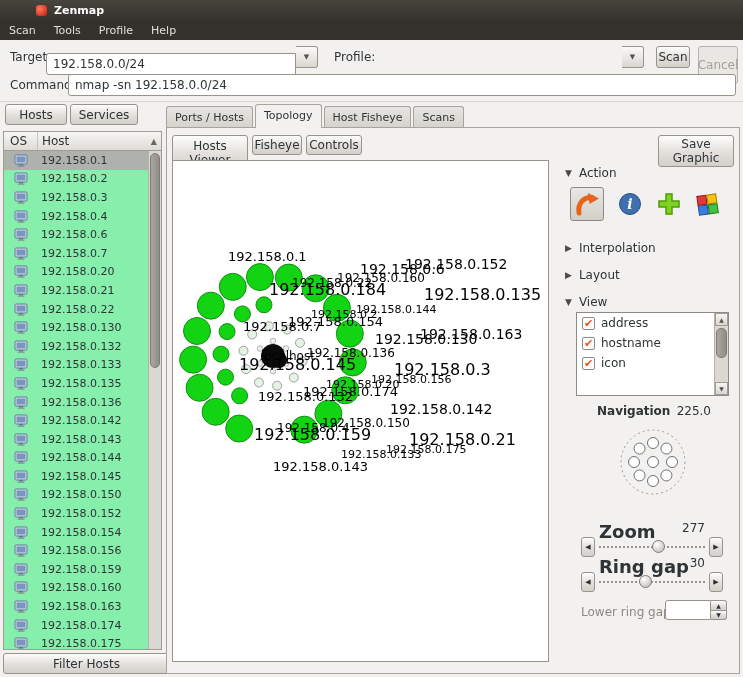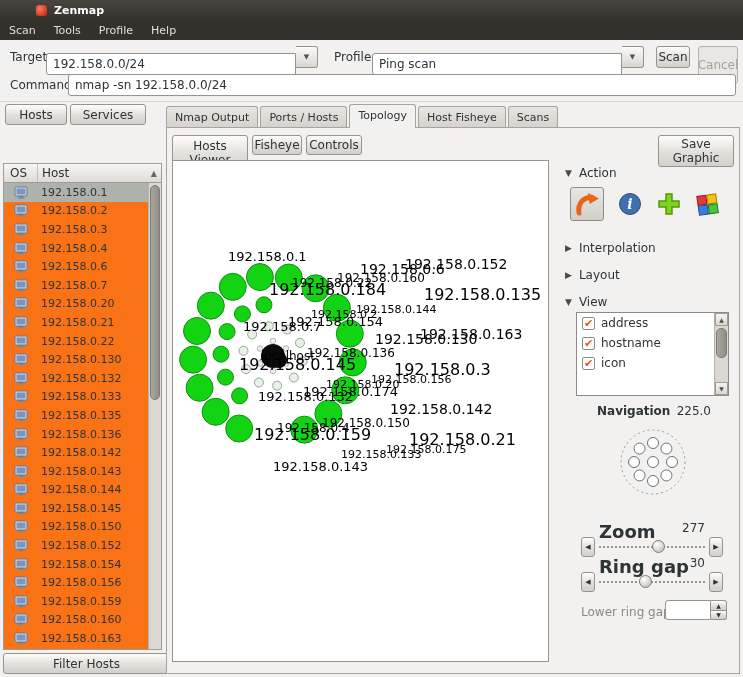--- a/index.html
+++ b/index.html
@@ -29,21 +29,21 @@
   .entry.combo { border-radius:3px 0 0 3px;margin-top:7px; }
   .btn { border:1px solid #98948c; border-radius:3px;
     background:linear-gradient(#fdfdfc,#e2dfda 55%,#d3d0cb); font-size:12px; color:#2e3436;
     display:flex; align-items:center; justify-content:center; font-family:inherit; cursor:default; }
   .abs { position:absolute; }
   .btn.disabled { color:#a5a19a; background:#e9e7e3; border-color:#b6b3ad; }
 
   
   .sidebar { position:absolute; left:3px; top:104px; width:159px; bottom:3px; }
   .host-table { position:absolute; left:0; top:27px; right:0; bottom:24px; border:1px solid #a19d95;
-    background:#f97316; display:flex; flex-direction:column;margin-top:32px; }
+    background:#86efac; display:flex; flex-direction:column; }
   .thead { height:19px; display:flex; background:linear-gradient(#f7f6f4,#dedbd6);
     border-bottom:1px solid #a19d95; flex:0 0 auto; }
   .th { font-size:12px; display:flex; align-items:center; }
   .th.os { width:34px; padding-left:6px; border-right:1px solid #c6c3bd; }
   .th.host { flex:1; padding-left:4px; position:relative; }
   .sort { position:absolute; right:4px; font-size:8px; color:#6b675f; }
   .tbody { flex:1; display:flex; overflow:hidden; }
   .rows { flex:1; }
   .hrow { height:18.6px; display:flex; align-items:center; font-size:11px; }
   .hrow.sel { background:#aeb1ac; }
@@ -125,35 +125,34 @@
     </div>
 
   <div class="toolbar">
     <span class="lbl" style="left:10px;top:10px">Target:</span>
     <input class="entry combo" style="left: 46px; top: 6px; width: 250px;" value="192.158.0.0/24">
     <span class="combo-btn" style="left:296px;top:6px">
         <span>▼</span>
       </span>
 
     <span class="lbl" style="left:334px;top:10px">Profile:</span>
-    <input class="entry combo" style="left: 372px; top: 6px; width: 250px;" value="Ping scan">
     <span class="combo-btn" style="left:622px;top:6px">
         <span>▼</span>
       </span>
 
     <button class="btn abs" style="left:656px;top:6px;width:34px;height:22px">Scan</button>
     <button class="btn abs disabled" style="left:698px;top:6px;width:40px;height:38px">Cancel</button>
 
     <span class="lbl" style="left:10px;top:38px">Command:</span>
     <input class="entry" style="left: 68px; top: 34px; width: 668px;" value="nmap -sn 192.158.0.0/24">
   </div>
 
   <div class="sidebar">
     <button class="btn abs" style="left:2px;top:0;width:62px;height:21px">Hosts</button>
-    <button class="btn abs" style="left:67px;top:0;width:76px;height:21px">Services</button>
+    <button class="btn abs" style="left:67px;top:0;width:68px;height:21px">Services</button>
 
     <div class="host-table">
       <div class="thead">
         <span class="th os">OS</span>
         <span class="th host">
           <span>Host</span>
           <span class="sort">▲</span>
         </span>
       </div>
       <div class="tbody">
@@ -459,21 +458,20 @@
         <div class="vscroll">
           <div class="vthumb"></div>
         </div>
       </div>
     </div>
 
     <button class="btn abs" style="left:0;right:0;bottom:0;height:21px;width:167px">Filter Hosts</button>
   </div>
 
   <div class="tabs" id="tabs">
-      <span class="tab">Nmap Output</span>
       <span class="tab">Ports / Hosts</span>
       <span class="tab active">Topology</span>
       <span class="tab">Host Fisheye</span>
       <span class="tab">Scans</span>
     </div>
 
   <div class="content">
     <button class="btn abs" style="left:5px;top:7px;width:76px;height:36px">Hosts Viewer</button>
     <button class="btn abs" style="left:85px;top:7px;width:50px;height:20px">Fisheye</button>
     <button class="btn abs" style="left:139px;top:7px;width:56px;height:20px">Controls</button>

